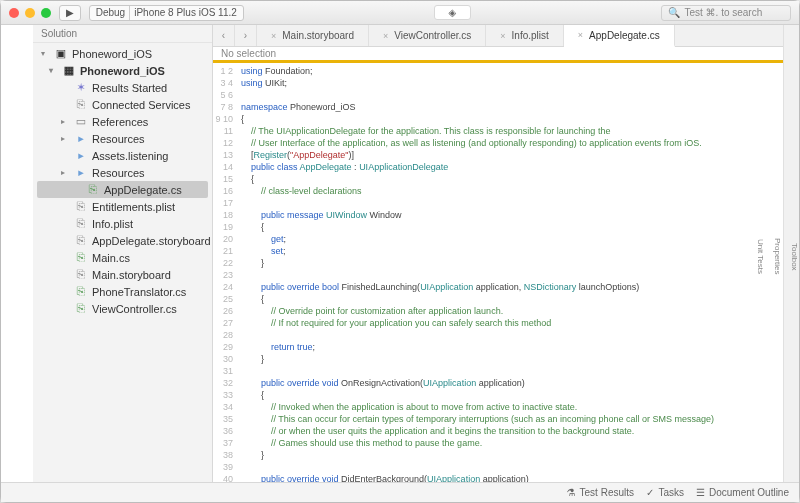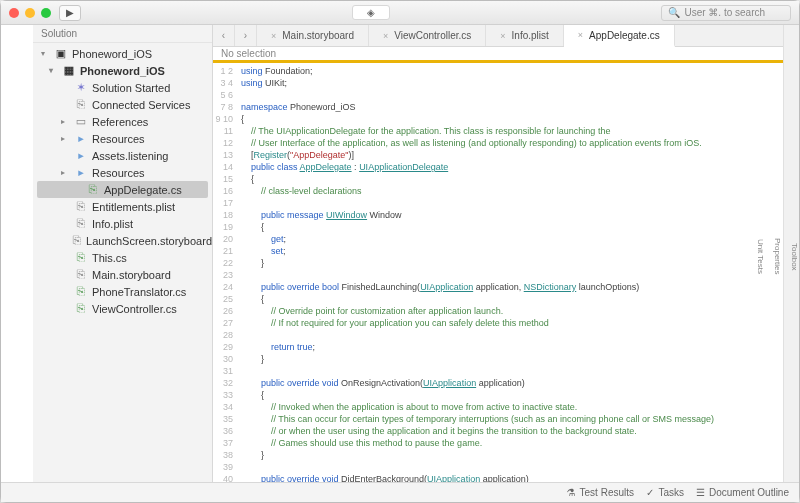--- a/index.html
+++ b/index.html
@@ -32,21 +32,21 @@
 .main { flex: 1; display: flex; flex-direction: column; overflow:hidden; }
 .tabs { height: 22px; display: flex; border-bottom: 1px solid #d8d8d8; background: #f1f1f1; align-items: stretch;}
 .tabctl { width: 22px; display:flex; align-items:center; justify-content:center; color:#888; border-right:1px solid #e0e0e0; font-size:10px;}
 .tab { padding: 0 14px; display: flex; align-items:center; font-size: 10px; color:#555; border-right: 1px solid #e0e0e0; gap:6px;}
 .tab.active { background:#fff; border-bottom: 2px solid #fff; margin-bottom:-1px; color:#333;}
 .tab .x { color:#aaa; font-size:9px;}
 .crumb { height: 16px; border-bottom:3px solid #eab308; font-size:10px; color:#888; padding: 1px 8px;}
 .editor { flex:1; display:flex; overflow:auto; background:#fff; font-family: Menlo, Consolas, monospace; font-size: 9px; line-height: 12px;}
 .gutter { width: 24px; text-align: right; color:#b8b8b8; padding: 2px 4px 2px 0; user-select:none; }
 .code { flex:1; padding: 2px 4px; white-space: pre; color:#444;}
-.kw { color:#2a60c2; } .ty { color:#2a8a8a;text-decoration:underline; } .st { color:#b03030; } .cm { color:#4b8a4b;text-align:center; } .at { color:#2a8a8a;margin-top:42px; }
+.kw { color:#2a60c2; } .ty { color:#2a8a8a; } .st { color:#b03030; } .cm { color:#4b8a4b;text-align:center; } .at { color:#2a8a8a;margin-top:42px; }
 .rside { width: 16px; background:#f1f1f1; border-left:1px solid #e0e0e0; display:flex; flex-direction:column; align-items:center; gap:8px; padding-top:6px; font-size:8px; color:#888; writing-mode: vertical-rl;}
 .statusbar { height: 20px; border-top: 1px solid #d8d8d8; background:#f4f4f4; display:flex; justify-content:flex-end; align-items:center; gap:12px; padding: 0 10px; font-size:10px; color:#666;}
 .sb-item { display:flex; align-items:center; gap:4px;}
 
 .ic-folder { color:#6ea0d8; }
 .ic-file { color:#888; }
 .ic-cs { color:#5a9e5a; }
 .ic-ref { color:#888; }
 .ic-wand { color:#7a7ad0; }
 .ic-plug { color:#888;}
@@ -58,28 +58,33 @@
 
   <div class="titlebar">
     <div class="traffic">
       <div class="dot r"></div>
       <div class="dot y"></div>
       <div class="dot g"></div>
     </div>
     <div class="tb-btn">
         <span>▶</span>
       </div>
+    <div class="tb-btn">
+      <span>Debug</span>
+      <span class="tb-sep"></span>
+      <span>iPhone 8 Plus iOS 11.2</span>
+    </div>
     <div class="tb-title">
       <div class="tb-title-inner">
         <span>◈</span>
       </div>
     </div>
     <div class="tb-search">
       <span>🔍</span>
-      <span>User ⌘. to search</span>
+      <span>Test ⌘. to search</span>
     </div>
   </div>
 
   <div class="body">
 
     <div class="sidebar">
       <div class="sb-head">
         <span>Solution</span>
       </div>
       <div class="tree">
@@ -90,21 +95,21 @@
         </div>
         <div class="node d1 bold">
           <span class="tw">▾</span>
           <span class="ic">▦</span>
           <span>Phoneword_iOS</span>
         </div>
         <div id="tree-items">
             <div class="node d2">
               <span class="tw"></span>
               <span class="ic ic-wand">✶</span>
-              <span>Solution Started</span>
+              <span>Results Started</span>
             </div>
             <div class="node d2">
               <span class="tw"></span>
               <span class="ic ic-plug">⎘</span>
               <span>Connected Services</span>
             </div>
             <div class="node d2">
               <span class="tw">▸</span>
               <span class="ic ic-ref">▭</span>
               <span>References</span>
@@ -135,26 +140,26 @@
               <span>Entitlements.plist</span>
             </div>
             <div class="node d2">
               <span class="tw"></span>
               <span class="ic ic-file">⎘</span>
               <span>Info.plist</span>
             </div>
             <div class="node d2">
               <span class="tw"></span>
               <span class="ic ic-file">⎘</span>
-              <span>LaunchScreen.storyboard</span>
+              <span>AppDelegate.storyboard</span>
             </div>
             <div class="node d2">
               <span class="tw"></span>
               <span class="ic ic-cs">⎘</span>
-              <span>This.cs</span>
+              <span>Main.cs</span>
             </div>
             <div class="node d2">
               <span class="tw"></span>
               <span class="ic ic-file">⎘</span>
               <span>Main.storyboard</span>
             </div>
             <div class="node d2">
               <span class="tw"></span>
               <span class="ic ic-cs">⎘</span>
               <span>PhoneTranslator.cs</span>
@@ -260,30 +265,30 @@
 
         <span class="kw">public message</span> <span class="ty">UIWindow</span> Window
         {
             <span class="kw">get</span>;
             <span class="kw">set</span>;
         }
 
         <span class="kw">public override bool</span> FinishedLaunching(<span class="ty">UIApplication</span> application, <span class="ty">NSDictionary</span> launchOptions)
         {
             <span class="cm">// Override point for customization after application launch.</span>
-            <span class="cm">// If not required for your application you can safely delete this method</span>
+            <span class="cm">// If not required for your application you can safely search this method</span>
 
             <span class="kw">return true</span>;
         }
 
         <span class="kw">public override void</span> OnResignActivation(<span class="ty">UIApplication</span> application)
         {
             <span class="cm">// Invoked when the application is about to move from active to inactive state.</span>
             <span class="cm">// This can occur for certain types of temporary interruptions (such as an incoming phone call or SMS message)</span>
-            <span class="cm">// or when the user using the application and it begins the transition to the background state.</span>
+            <span class="cm">// or when the user quits the application and it begins the transition to the background state.</span>
             <span class="cm">// Games should use this method to pause the game.</span>
         }
 
         <span class="kw">public override void</span> DidEnterBackground(<span class="ty">UIApplication</span> application)
         {
             
             
         }
 
          WillEnterForeground( application)

